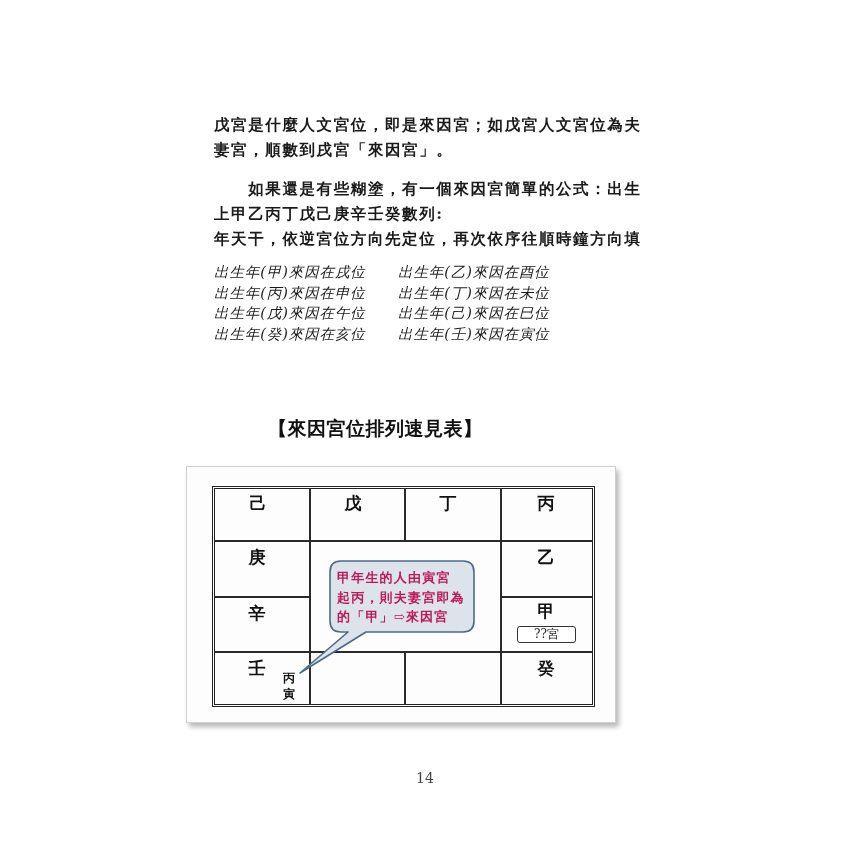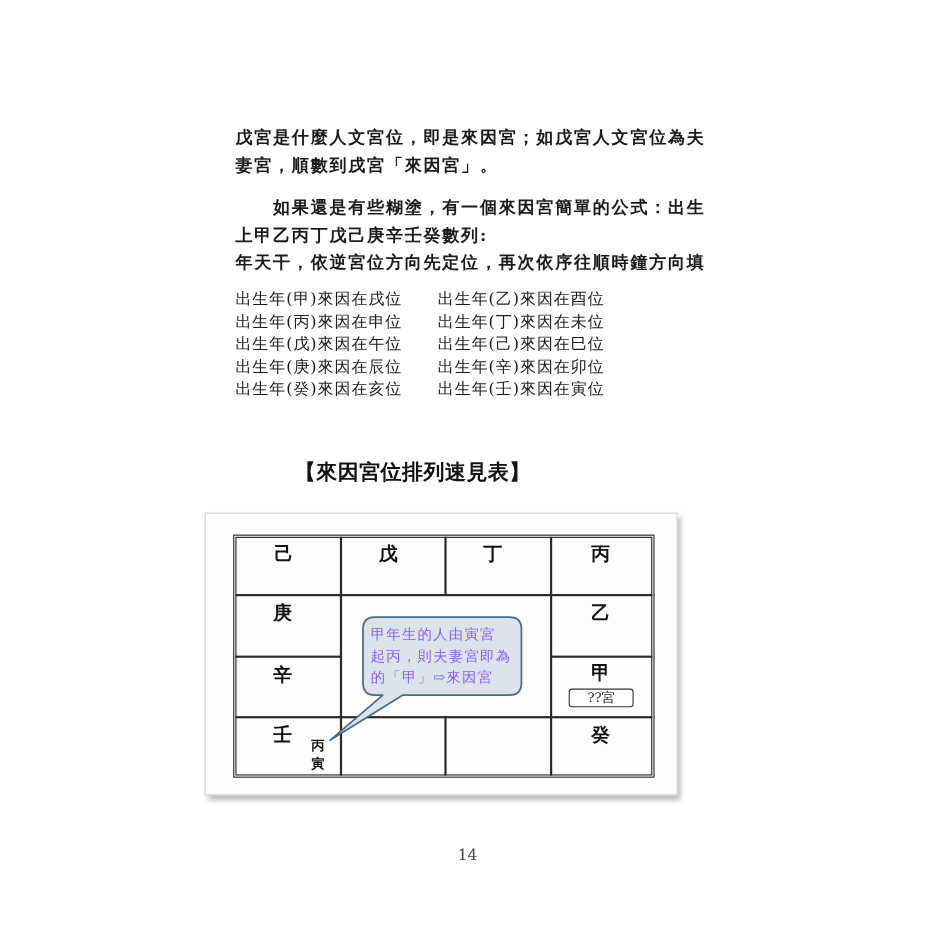--- a/index.html
+++ b/index.html
@@ -8,21 +8,21 @@
 
     .para { position:absolute; left:214px; width:420px; font-size:15.5px;
             line-height:25px; letter-spacing:1.6px; white-space:nowrap; }
     .para .line { display:block; height:25px;font-weight:bold; }
     #p1 { top:112px; }
     #p2 { top:176px; }
 
     .list { position:absolute; left:214px; top:262px; font-size:14.5px;
             line-height:20.5px; letter-spacing:0.9px; }
     .list .row { display:flex; height:20.5px; white-space:nowrap; }
-    .list .cell { width:184px; }
+    .list .cell { width:184px;font-style:italic; }
 
     .table-title { position:absolute; left:268px; top:416px; width:240px;
                    font-family:"DejaVu Sans","Liberation Sans",sans-serif;
                    font-size:19px; font-weight:bold; letter-spacing:0.5px;
                    color:#111; white-space:nowrap; }
 
     .frame { position:absolute; left:186px; top:466px; width:428px; height:255px;
              background:#fdfdfd; border:1px solid #d0d0d0;
              box-shadow:3px 4px 5px rgba(0,0,0,0.28); }
 
@@ -39,22 +39,22 @@
                    color:#111; line-height:15px; width:14px; }
 
     .tag { position:absolute; left:517px; top:626px; width:59px; height:17px;
            border:1.5px solid #333; border-radius:3px; box-sizing:border-box;
            font-size:12px; text-align:center; line-height:14px; color:#222;
            background:#fff; }
 
     .bubble-svg { position:absolute; left:0; top:0; width:850px; height:850px;
                   pointer-events:none; }
     .bubble-text { position:absolute; left:337px; top:568px; width:136px;
-                   font-size:13px; font-weight:normal; line-height:19.5px;
-                   letter-spacing:1.2px; color:#8b5cf6; white-space:nowrap; }
+                   font-size:13px; font-weight:bold; line-height:19.5px;
+                   letter-spacing:1.2px; color:#be185d; white-space:nowrap; }
 
     .page-num { position:absolute; left:400px; top:733px; width:50px;
                 text-align:center; font-size:14px; color:#444;margin-top:37px; }
   </style>
 </head>
 <body>
 
 <div id="p1" class="para">
   <span class="line">戊宮是什麼人文宮位，即是來因宮；如戊宮人文宮位為夫</span>
   <span class="line">妻宮，順數到戌宮「來因宮」。</span>
@@ -71,24 +71,20 @@
     <span class="cell">出生年(甲)來因在戌位</span>
     <span class="cell">出生年(乙)來因在酉位</span>
   </div>
   <div class="row">
     <span class="cell">出生年(丙)來因在申位</span>
     <span class="cell">出生年(丁)來因在未位</span>
   </div>
   <div class="row">
     <span class="cell">出生年(戊)來因在午位</span>
     <span class="cell">出生年(己)來因在巳位</span>
-  </div>
-  <div class="row">
-    <span class="cell">出生年(庚)來因在辰位</span>
-    <span class="cell">出生年(辛)來因在卯位</span>
   </div>
   <div class="row">
     <span class="cell">出生年(癸)來因在亥位</span>
     <span class="cell">出生年(壬)來因在寅位</span>
   </div>
 </div>
 
 <div class="table-title">【來因宮位排列速見表】</div>
 
 <div class="frame"></div>

